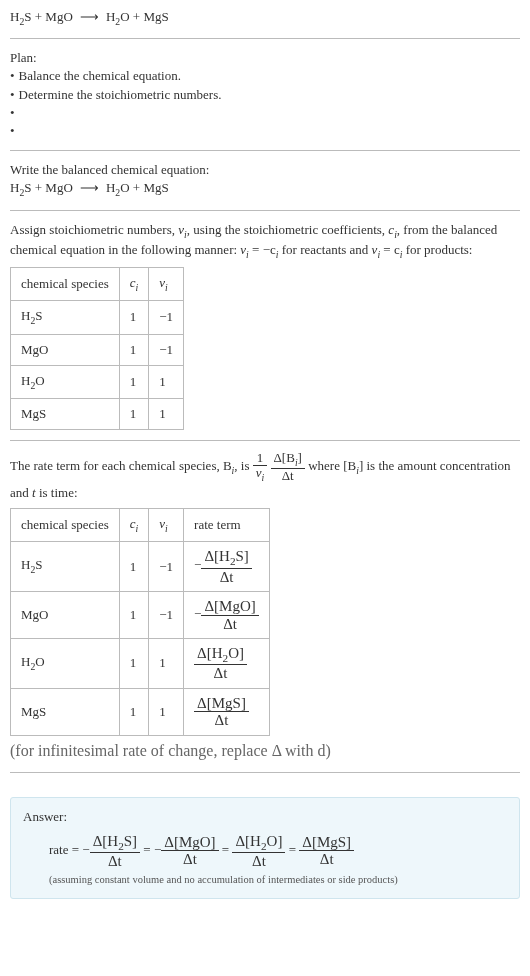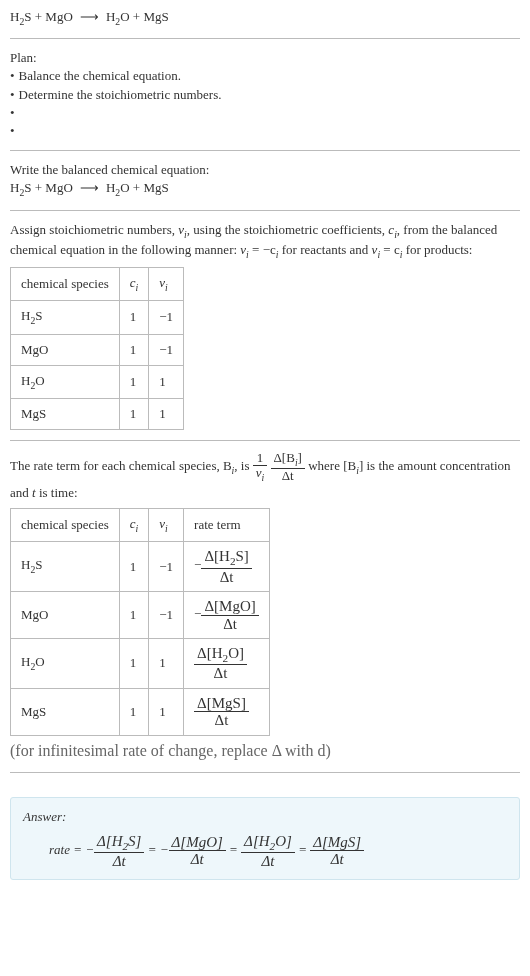--- a/index.html
+++ b/index.html
@@ -41,21 +41,20 @@
 .frac .num { display: block; border-bottom: 1px solid #333; padding: 0 3px; line-height:1.1;}
 .frac .den { display: block; padding: 0 3px; line-height:1.1;}
 .frac-lg { font-size: 13px; }
 .note { font-size: 16px; color: #666; margin-top: 4px; }
 .answer-box {
   background: #eef7fb;
   border: 1px solid #cfe5ee;
   border-radius: 3px;
   padding: 10px 12px;
   margin-top: 24px;
-  font-style: italic;
 }
 .answer-label { margin-bottom: 6px; }
 .answer-eq { padding-left: 26px; }
 .answer-note { font-size: 10.5px; color: #555; padding-left: 26px; padding-top:4px;}
 .ital { font-style: italic; }
 </style>
 </head>
 <body>
 
 <div class="section">
@@ -188,14 +187,15 @@
     <div class="answer-eq">
       <span>rate = </span>
       <span>−</span><span class="frac"><span class="num"><span>Δ[H</span><span class="sub">2</span><span>S]</span></span><span class="den">Δt</span></span>
       <span> = </span>
       <span>−</span><span class="frac"><span class="num">Δ[MgO]</span><span class="den">Δt</span></span>
       <span> = </span>
       <span class="frac"><span class="num"><span>Δ[H</span><span class="sub">2</span><span>O]</span></span><span class="den">Δt</span></span>
       <span> = </span>
       <span class="frac"><span class="num">Δ[MgS]</span><span class="den">Δt</span></span>
     </div>
+    <div class="answer-note">(assuming constant volume and no accumulation of intermediates or side products)</div>
   </div>
 </div>
 
 </body></html>

